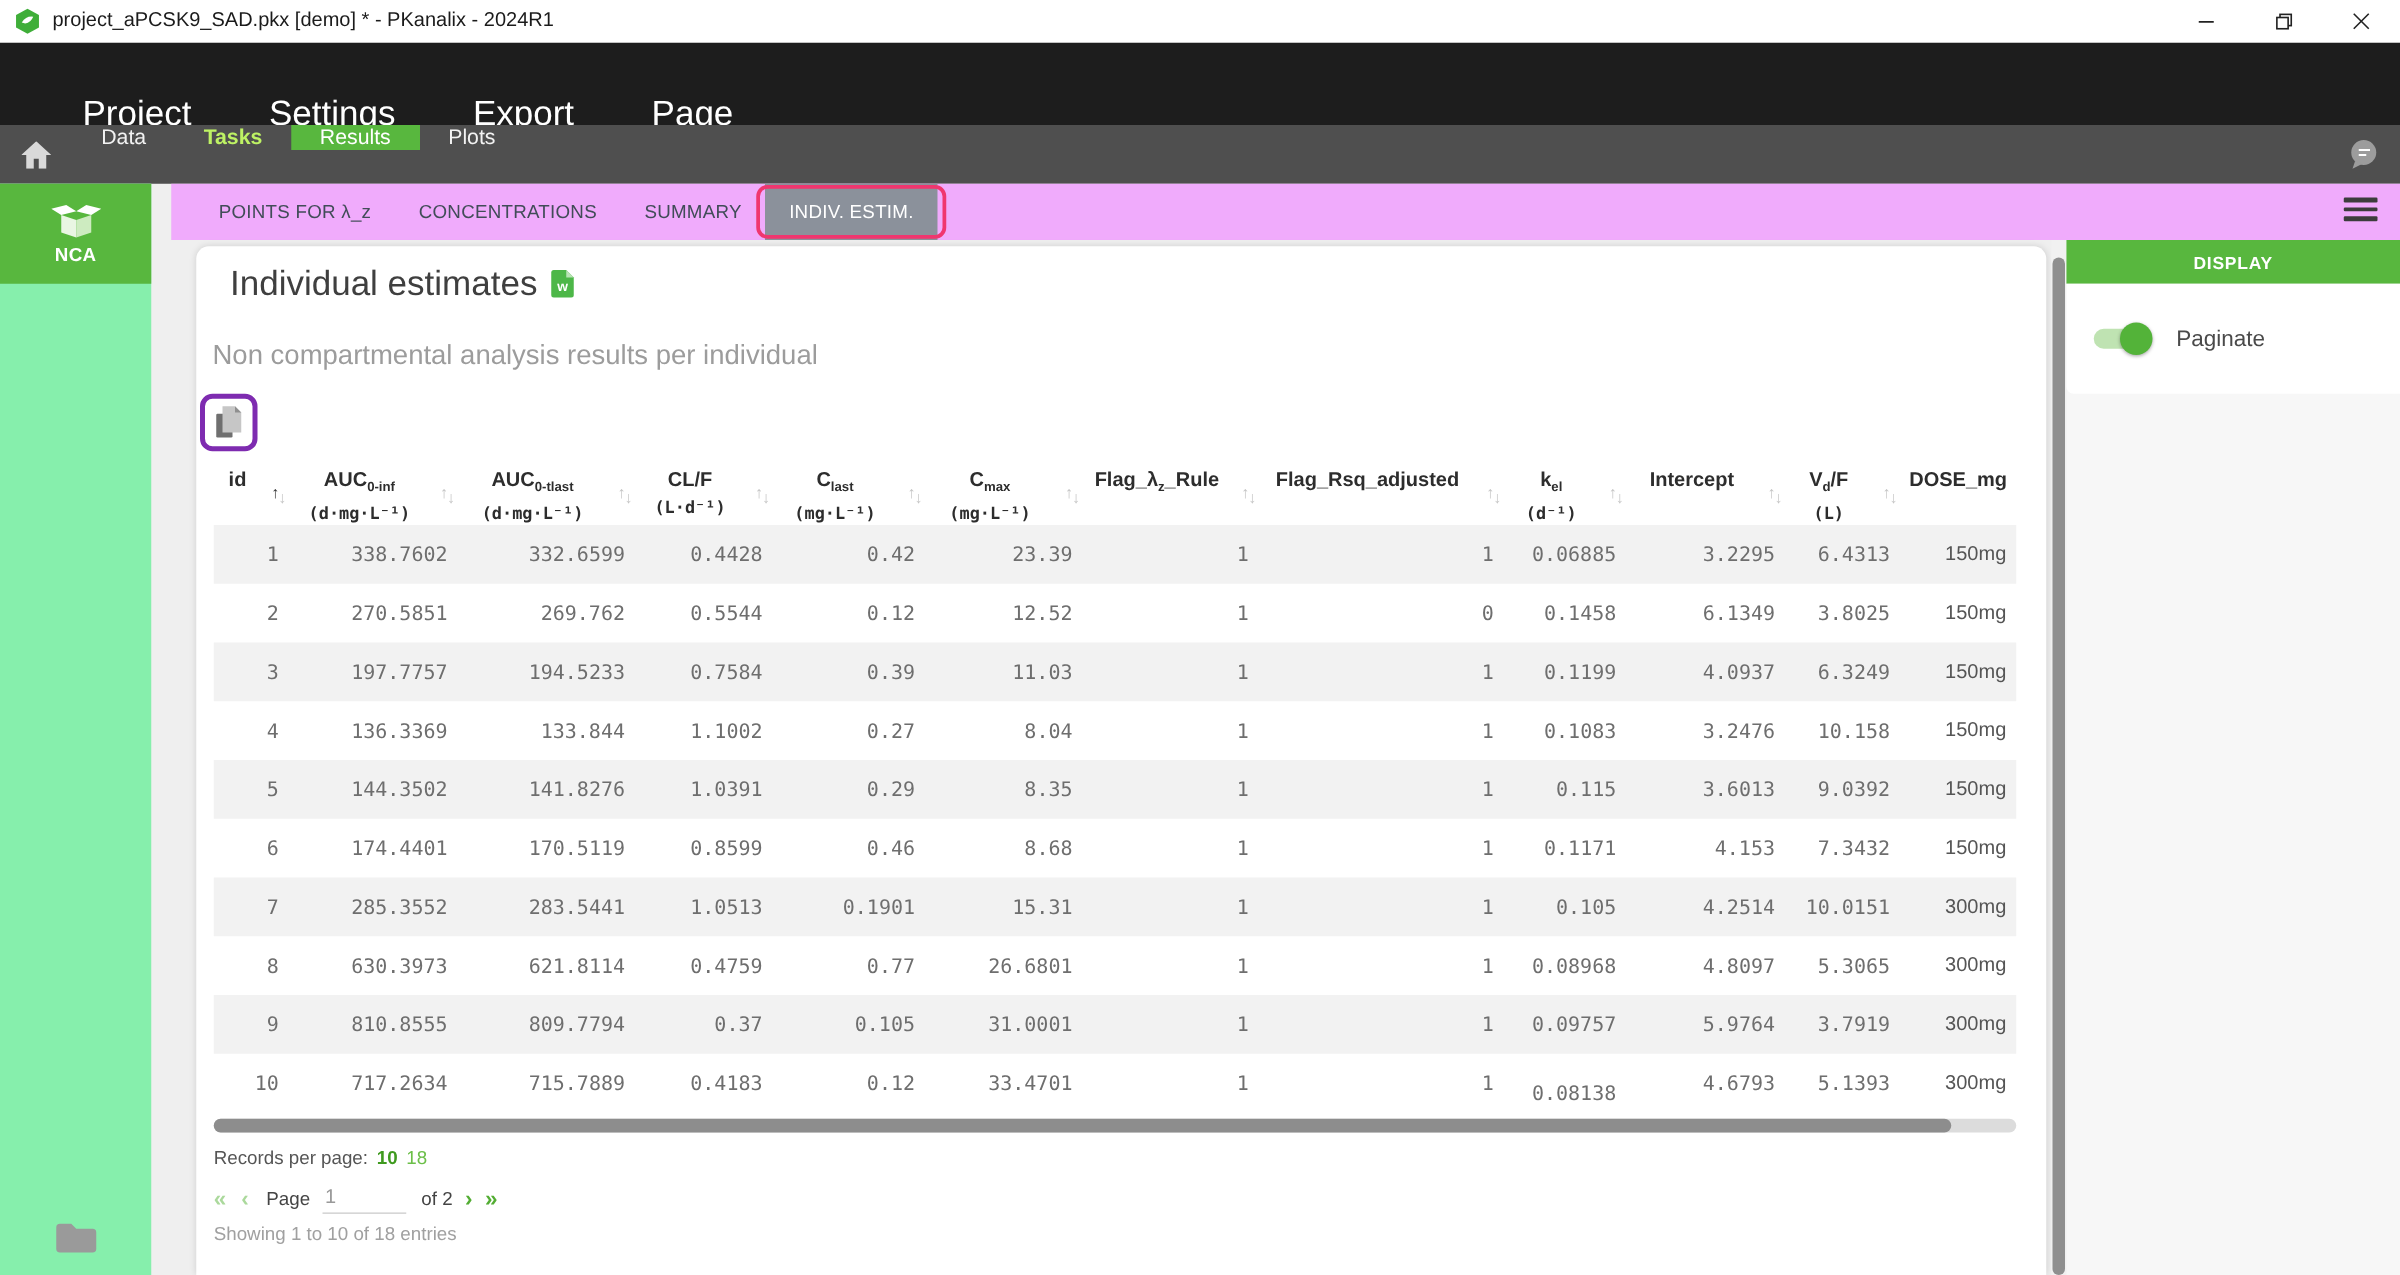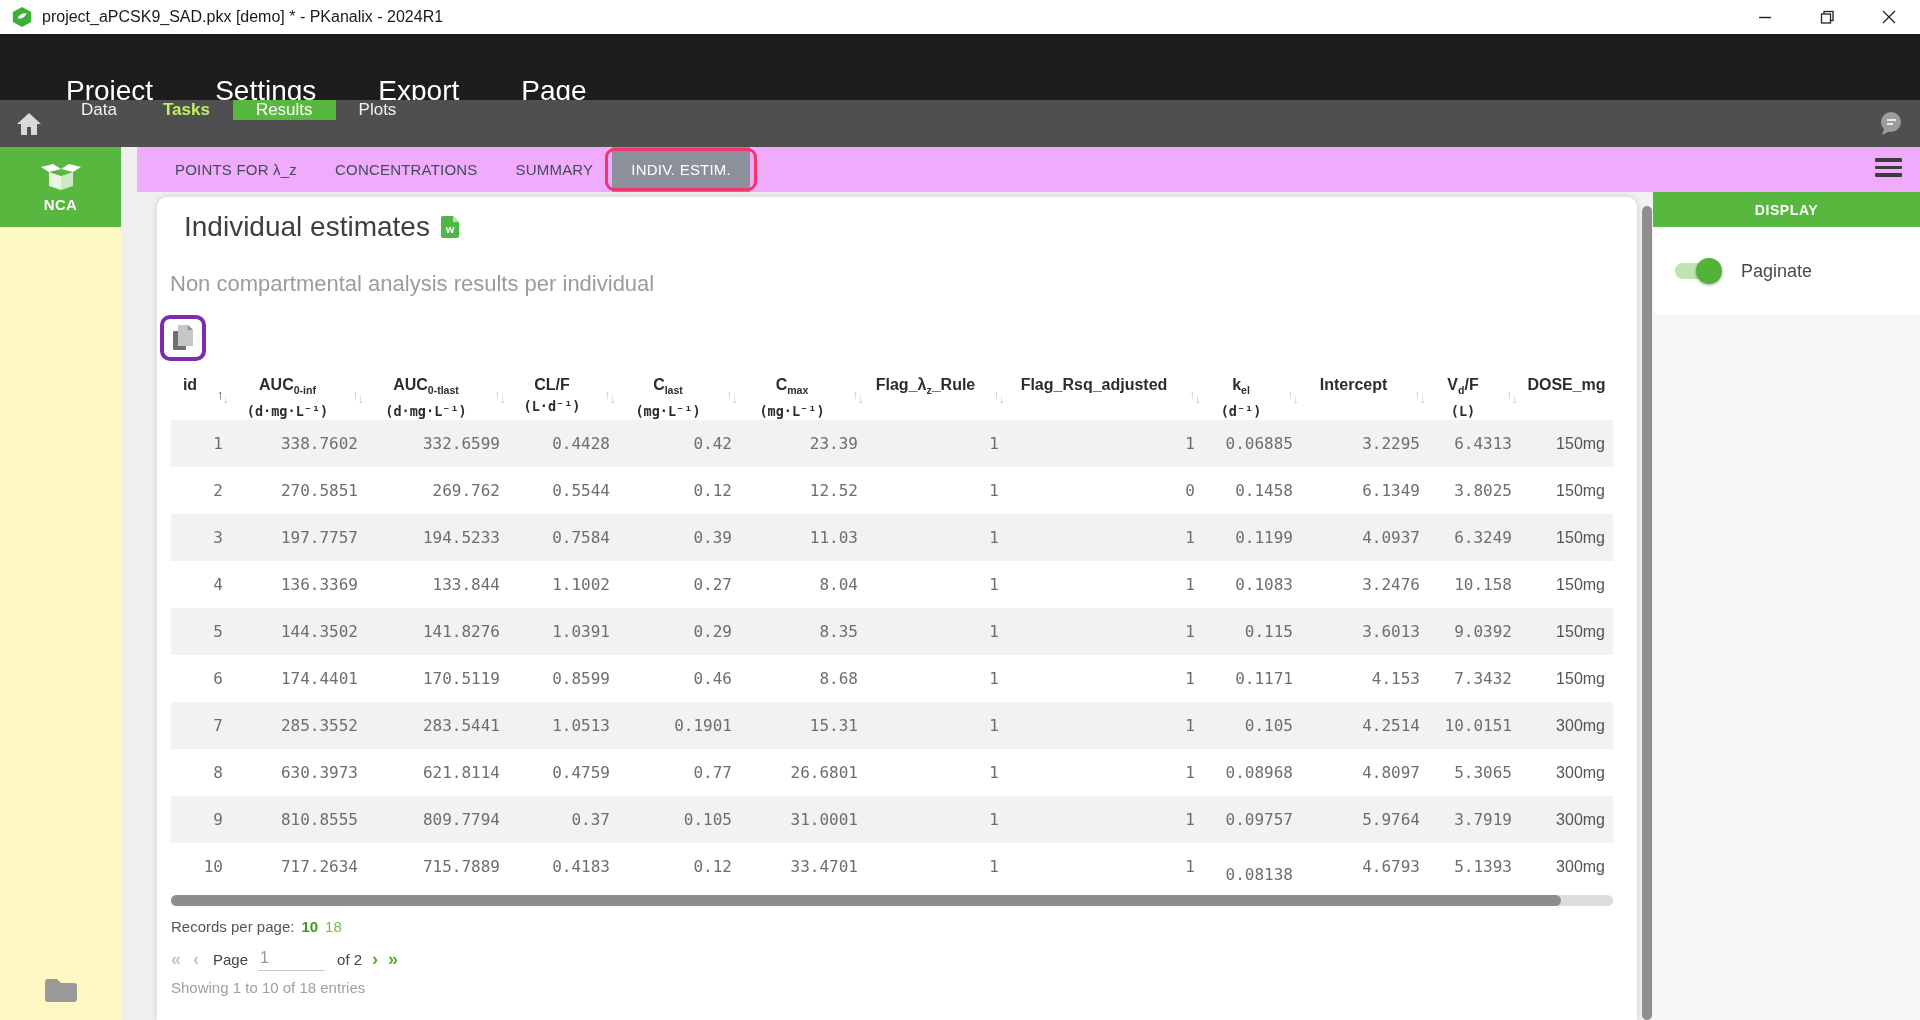--- a/index.html
+++ b/index.html
@@ -21,21 +21,21 @@
   
   .navtabs { height:47px; background:#4f4f4f; display:flex; align-items:stretch; position:relative; }
   .home-btn { width:58px; display:flex; align-items:center; justify-content:center; }
   .nav-tab { display:flex; align-items:center; padding:0 23px; font-size:17px; color:#f2f2f2; }
   .nav-tab.bold { font-weight:bold; color:#bef264; }
   .nav-tab.active { background:#58b73e; color:#ffffff; }
   .chat-btn { position:absolute; right:16px; top:10px; }
 
   
   .shell { display:flex; height:873px; }
-  .sidebar { width:121px; background:#fef9c3; display:flex; flex-direction:column; position:relative; }
+  .sidebar { width:121px; background:#86efac; display:flex; flex-direction:column; position:relative; }
   .nca-item { height:80px; background:#58b73e; display:flex; flex-direction:column; align-items:center; justify-content:center; gap:4px; }
   .nca-label { color:#ffffff; font-weight:bold; font-size:15px; letter-spacing:.3px; }
   .folder-btn { position:absolute; bottom:16px; left:0; width:121px; display:flex; justify-content:center; }
 
   .right-col { flex:1; display:flex; flex-direction:column; }
 
   
   .subtabs { height:45px; background:#f0abfc; display:flex; align-items:stretch; position:relative;margin-left:16px; }
   .subtab { display:flex; align-items:center; padding:0 19px; font-size:15px; color:#414c58; letter-spacing:.2px; position:relative; }
   .subtab:first-child { margin-left:19px; }

